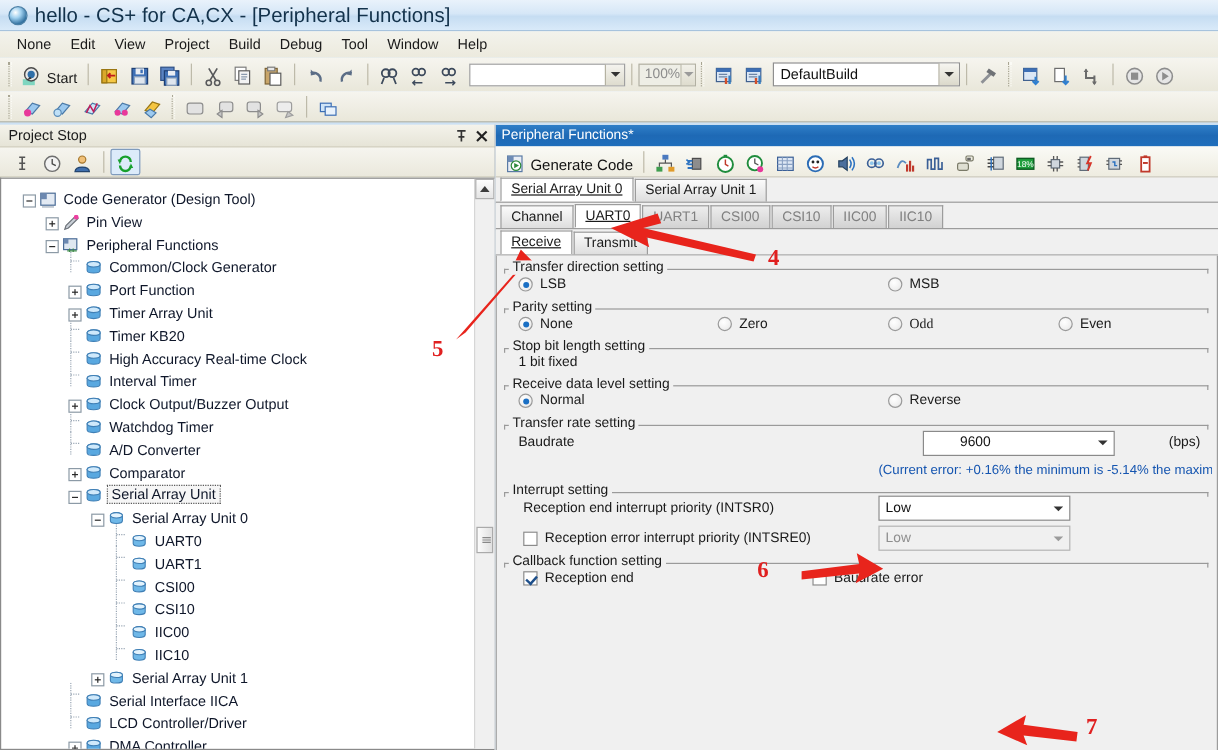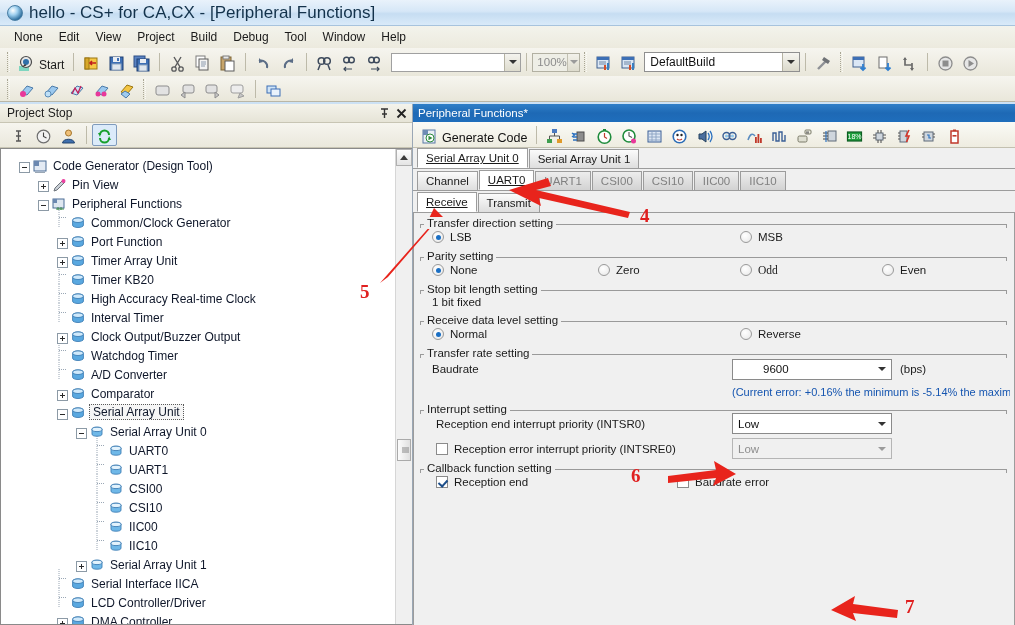--- a/index.html
+++ b/index.html
@@ -1166,21 +1166,21 @@
               <span class="rlbl">Reverse</span>
             </label>
           </div>
         </div>
 
         <div class="grp" style="padding-bottom:2px;">
           <div class="line"></div>
             <div class="lcap"></div>
             <div class="rcap"></div>
           <div class="leg">Transfer rate setting</div>
-          <div class="grow" style="height:28px;">
+          <div class="grow" style="height:28px;gap:37px;">
             <span class="fieldlabel" style="width:300px;">Baudrate</span>
             <div class="dd" style="width:160px;padding-left:30px;">
               <span>9600</span>
               <span class="ab">
                   <i class="caret-dn"></i>
                 </span>
             </div>
             <span class="statictext" style="margin-left:8px;">(bps)</span>
           </div>
           <div style="padding-left:314px;height:17px;display:flex;align-items:center;overflow:hidden;">

